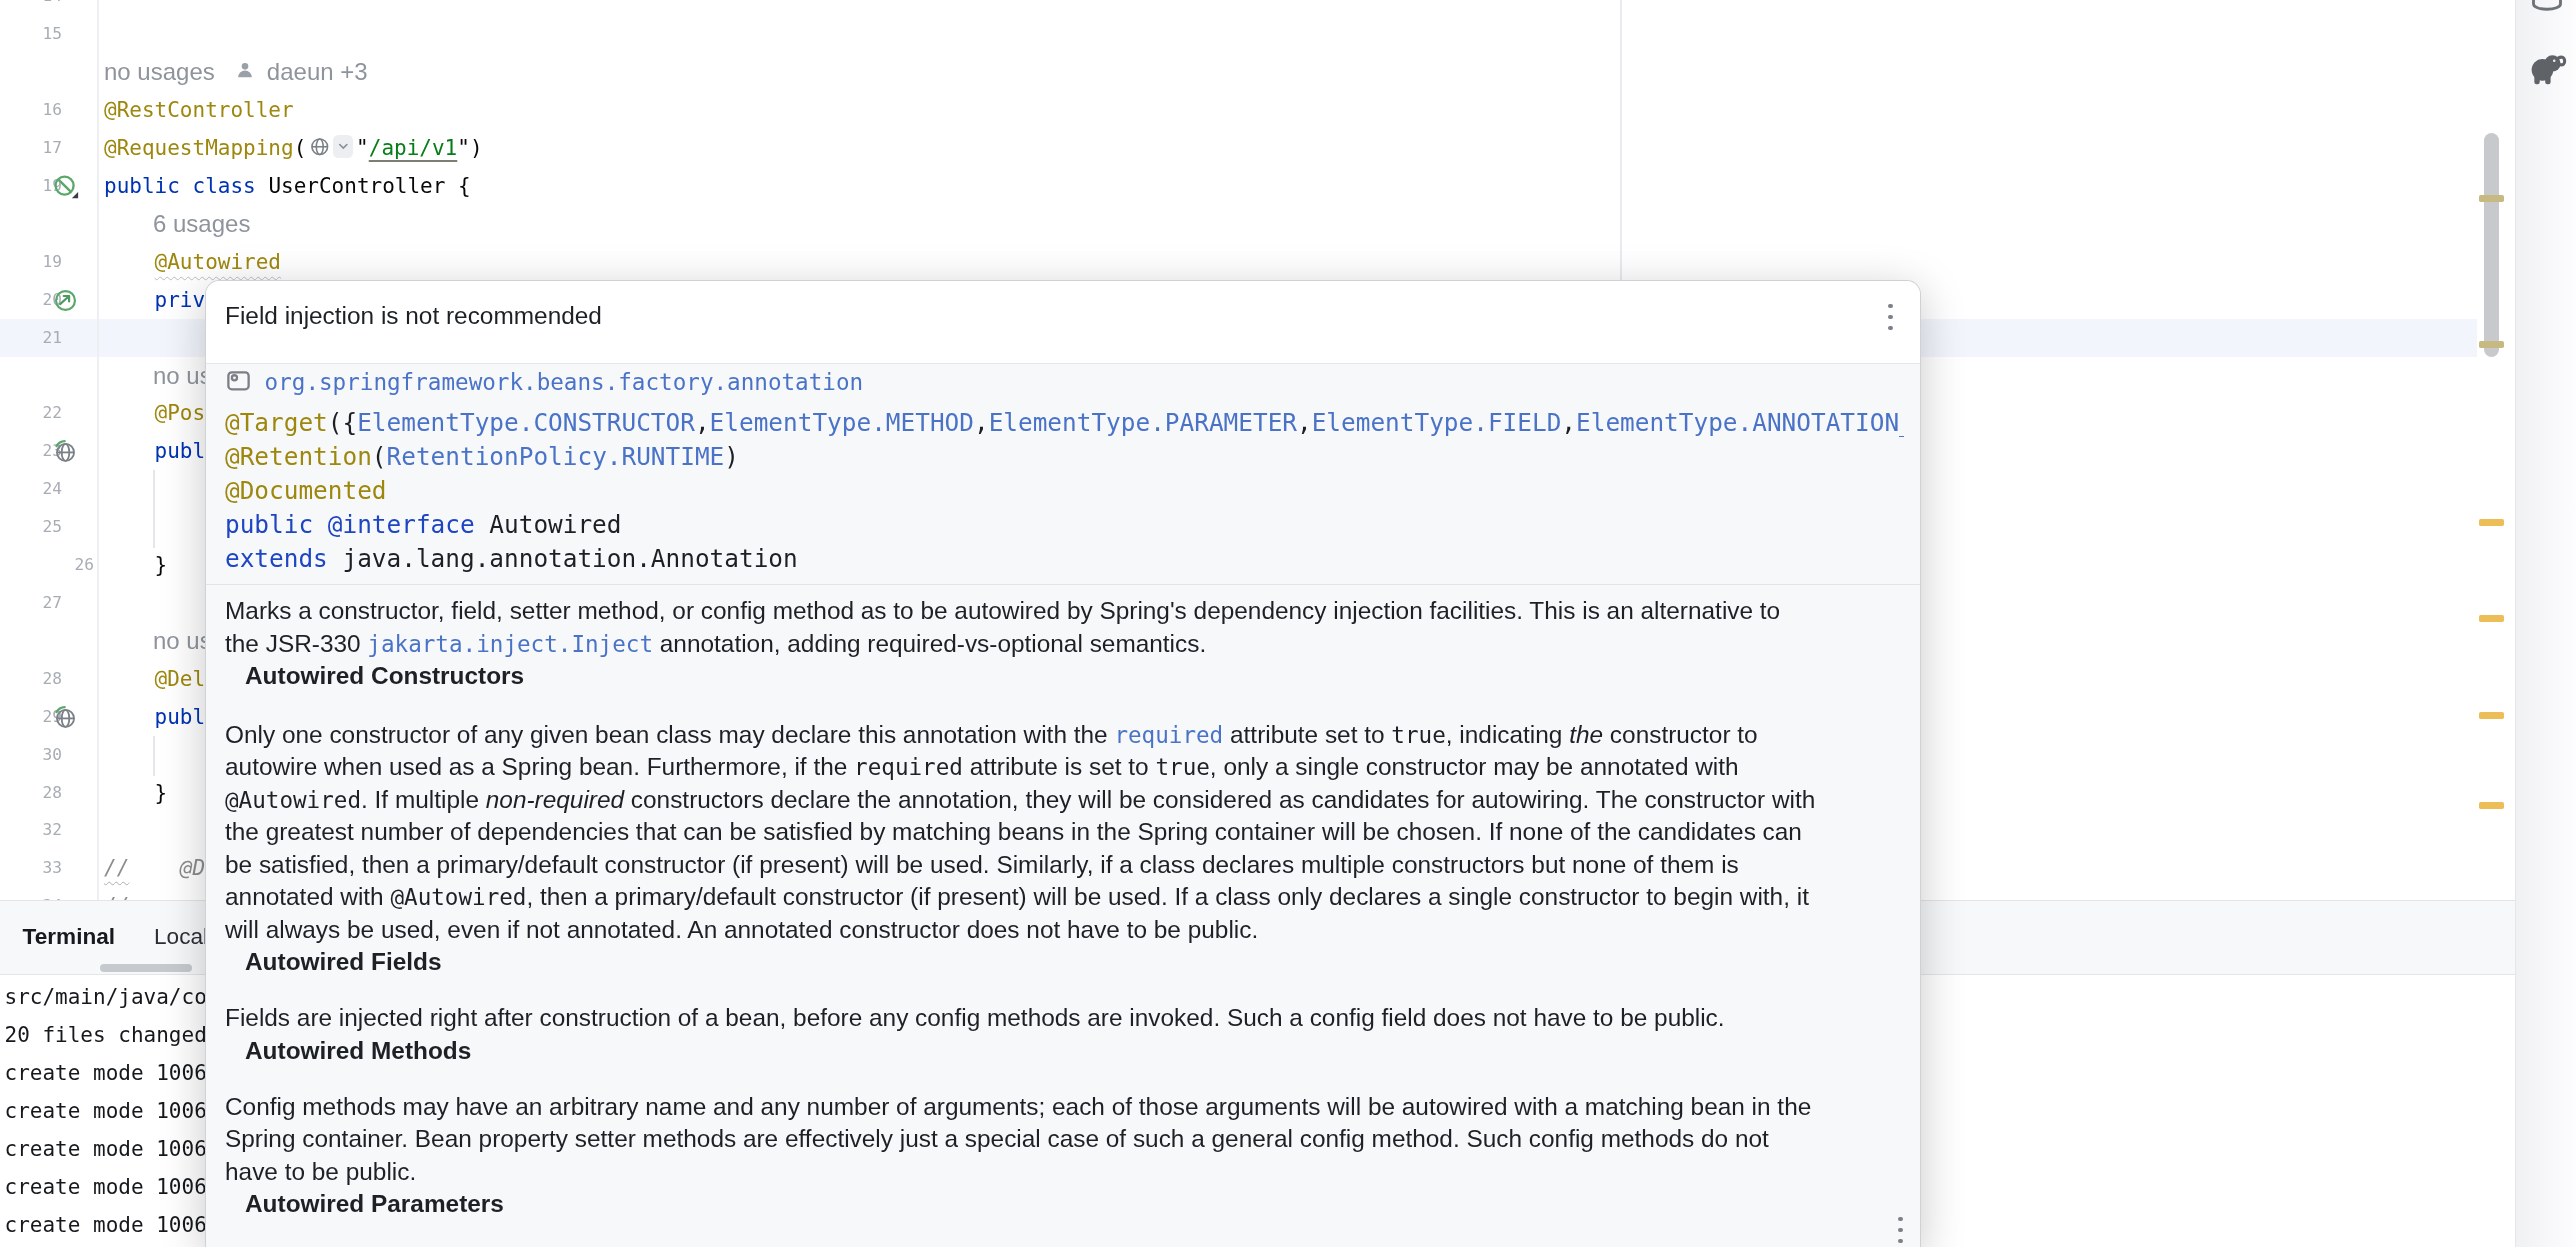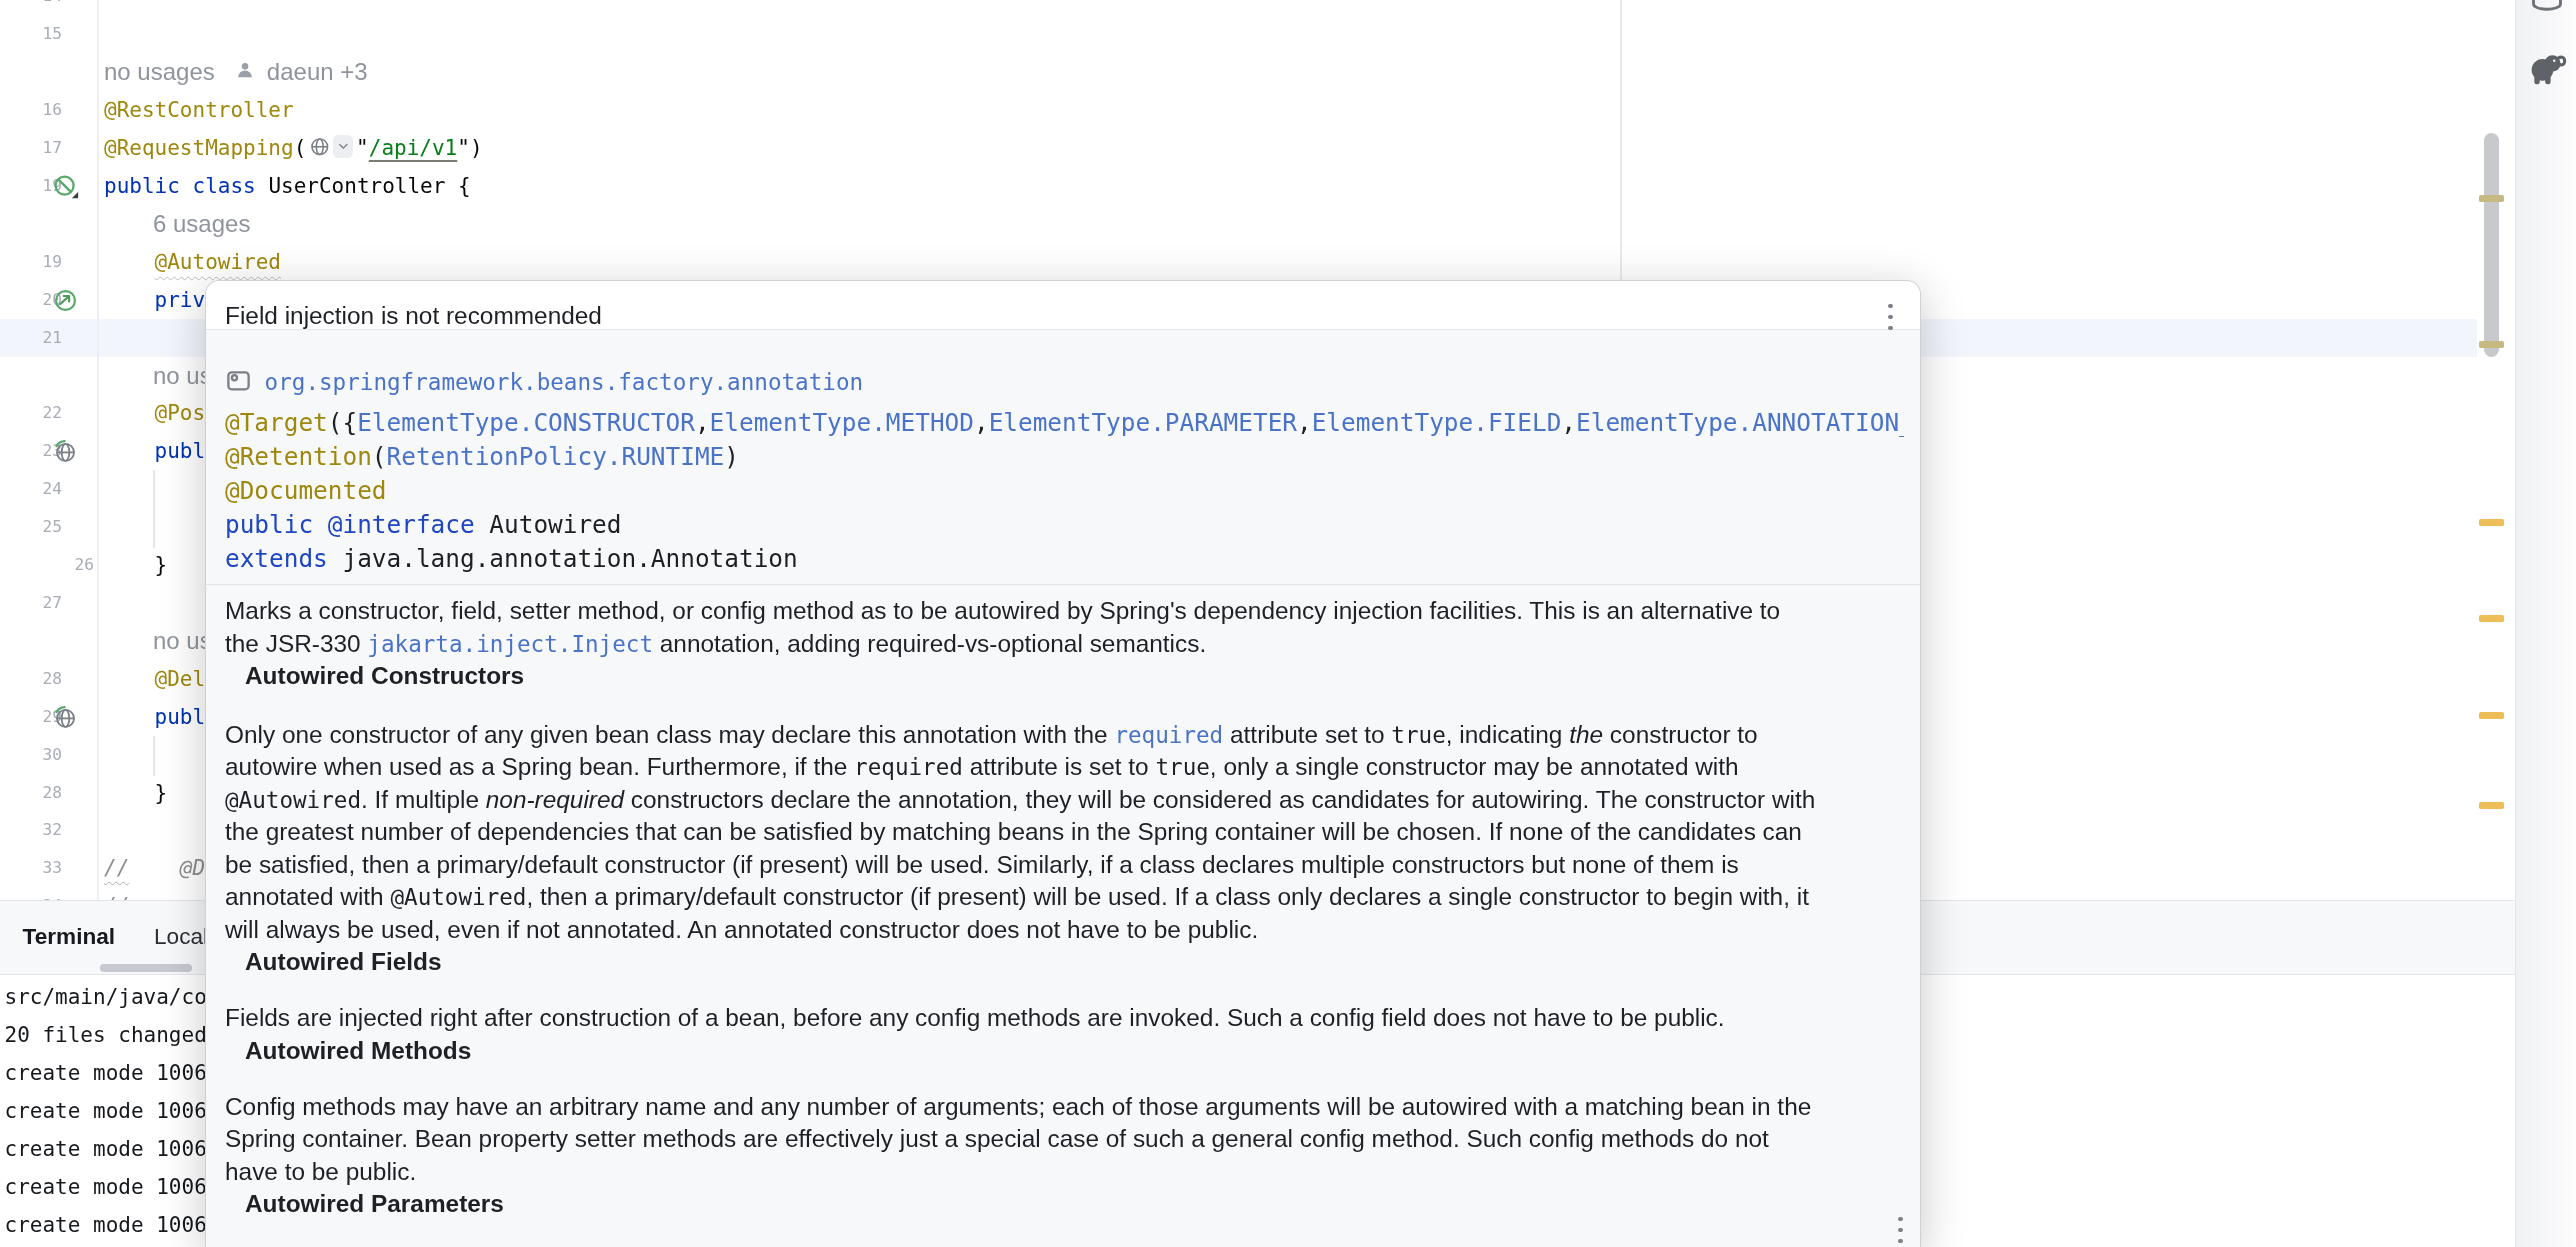--- a/index.html
+++ b/index.html
@@ -43,21 +43,21 @@
   .mark.warn{background:#EDBD57}
   .mark.dim{background:#C6BA82}
   
   #toolstrip{position:absolute;left:2515px;top:0;width:61px;height:1247px;
              background:linear-gradient(to right,#f0f1f3,#fdfdfe);border-left:0.9px solid #e4e6e9;overflow:hidden;}
   .strip-icon{position:absolute;left:10px;width:42px;height:42px;display:flex;align-items:center;justify-content:center;}
   
   #popup{position:absolute;left:205px;top:280px;width:1716px;height:968px;box-sizing:border-box;
          background:#f7f8fa;border:0.9px solid #cfd1d6;border-bottom:none;border-radius:14.4px 14.4px 0 0;
          box-shadow:0 10.8px 45px rgba(0,0,0,.22);overflow:hidden;}
-  .pp-header{position:absolute;left:0;top:0;width:100%;height:49px;background:#ffffff;
+  .pp-header{position:absolute;left:0;top:0;width:100%;height:83px;background:#ffffff;
              border-bottom:0.9px solid #e7e8ea;box-sizing:border-box;}
   .pp-title{position:absolute;left:19px;top:0;height:70px;line-height:70px;font-size:24.4px;color:#1d2126;}
   .kebab{position:absolute;width:27px;height:36px;display:flex;flex-direction:column;
          align-items:center;justify-content:center;gap:6.3px;cursor:pointer;}
   .kebab i{width:4.5px;height:4.5px;border-radius:50%;background:#7d8187;}
   .pp-pkg{position:absolute;left:19px;top:81px;height:40px;display:flex;align-items:center;gap:12.6px;}
   .pp-pkg-name{font-family:"DejaVu Sans Mono",monospace;font-size:22.6px;color:#4A73C8;}
   #popup-code{position:absolute;left:19px;top:125px;font-family:"DejaVu Sans Mono",monospace;
               font-size:24.4px;line-height:34px;white-space:nowrap;width:1679px;overflow:hidden;}
   .s-pann{color:#9E870D}

